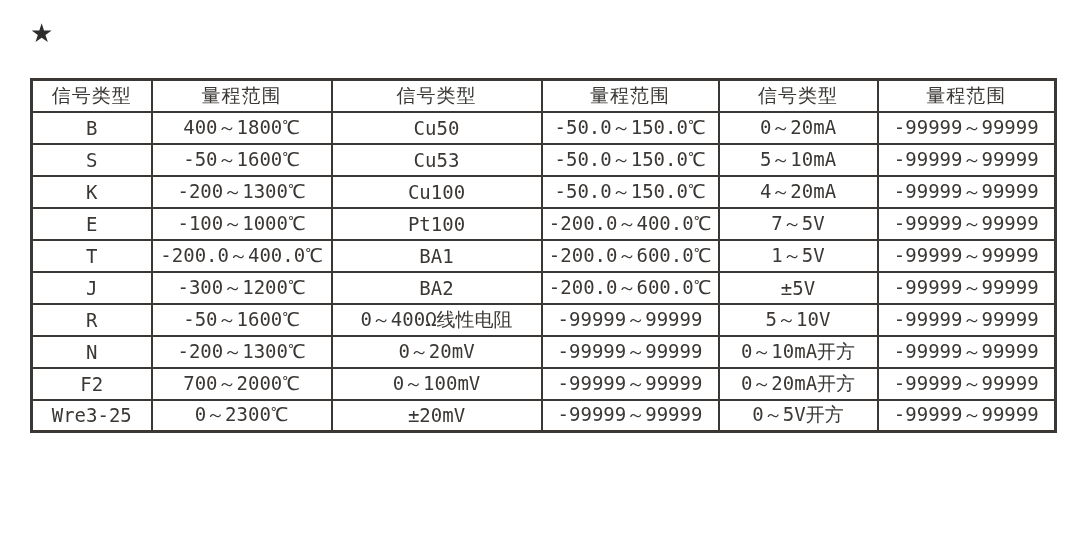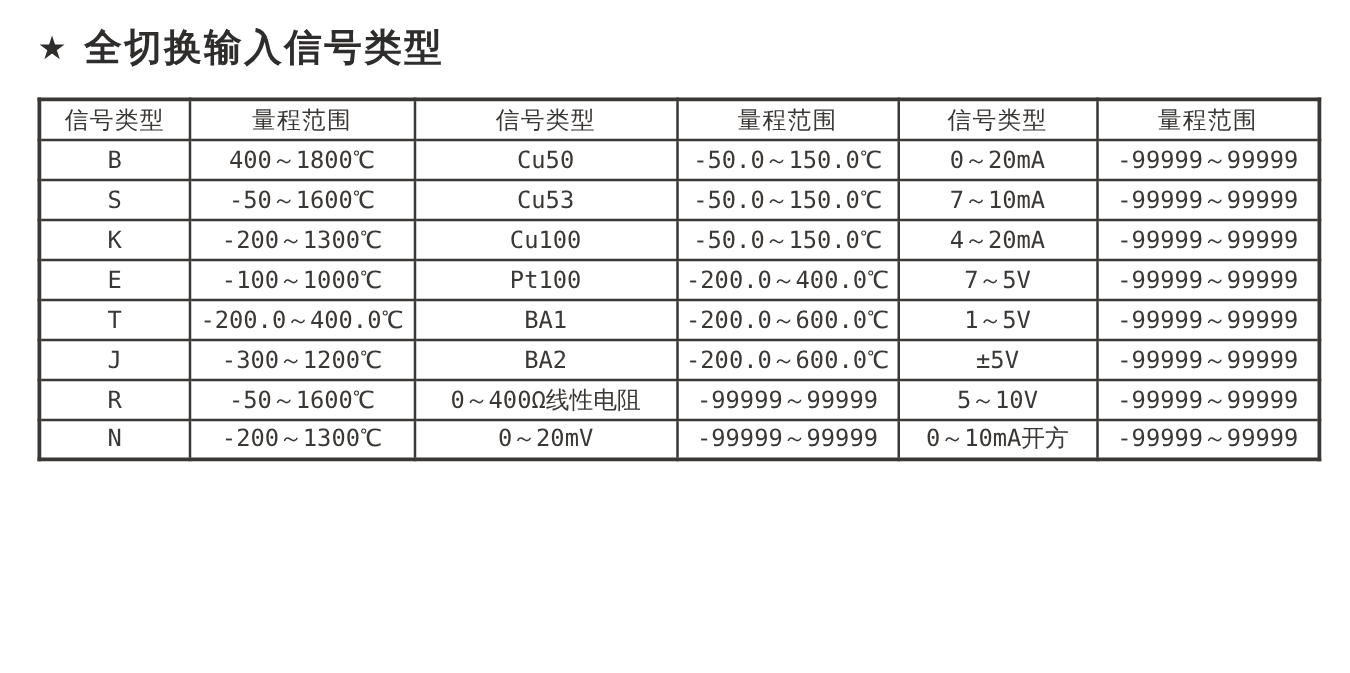--- a/index.html
+++ b/index.html
@@ -60,21 +60,20 @@
     letter-spacing: 1px;
   }
 </style>
 </head>
 <body>
 
 <div class="page">
 
   <div class="title-row">
     <span class="star">★</span>
-    <span>全切换输入信号类型</span>
   </div>
 
   <table class="signal-table">
     <colgroup>
       <col style="width:120px">
       <col style="width:180px">
       <col style="width:210px">
       <col style="width:177px">
       <col style="width:159px">
       <col style="width:178px">
@@ -96,21 +95,21 @@
           <td>Cu50</td>
           <td>-50.0～150.0℃</td>
           <td>0～20mA</td>
           <td>-99999～99999</td>
         </tr>
         <tr>
           <td>S</td>
           <td>-50～1600℃</td>
           <td>Cu53</td>
           <td>-50.0～150.0℃</td>
-          <td>7～10mA</td>
+          <td>5～10mA</td>
           <td>-99999～99999</td>
         </tr>
         <tr>
           <td>K</td>
           <td>-200～1300℃</td>
           <td>Cu100</td>
           <td>-50.0～150.0℃</td>
           <td>4～20mA</td>
           <td>-99999～99999</td>
         </tr>
@@ -147,16 +146,32 @@
           <td>-99999～99999</td>
         </tr>
         <tr>
           <td>N</td>
           <td>-200～1300℃</td>
           <td>0～20mV</td>
           <td>-99999～99999</td>
           <td>0～10mA开方</td>
           <td>-99999～99999</td>
         </tr>
+        <tr>
+          <td>F2</td>
+          <td>700～2000℃</td>
+          <td>0～100mV</td>
+          <td>-99999～99999</td>
+          <td>0～20mA开方</td>
+          <td>-99999～99999</td>
+        </tr>
+        <tr>
+          <td>Wre3-25</td>
+          <td>0～2300℃</td>
+          <td>±20mV</td>
+          <td>-99999～99999</td>
+          <td>0～5V开方</td>
+          <td>-99999～99999</td>
+        </tr>
       </tbody>
   </table>
 
 </div>
 
 </body></html>

